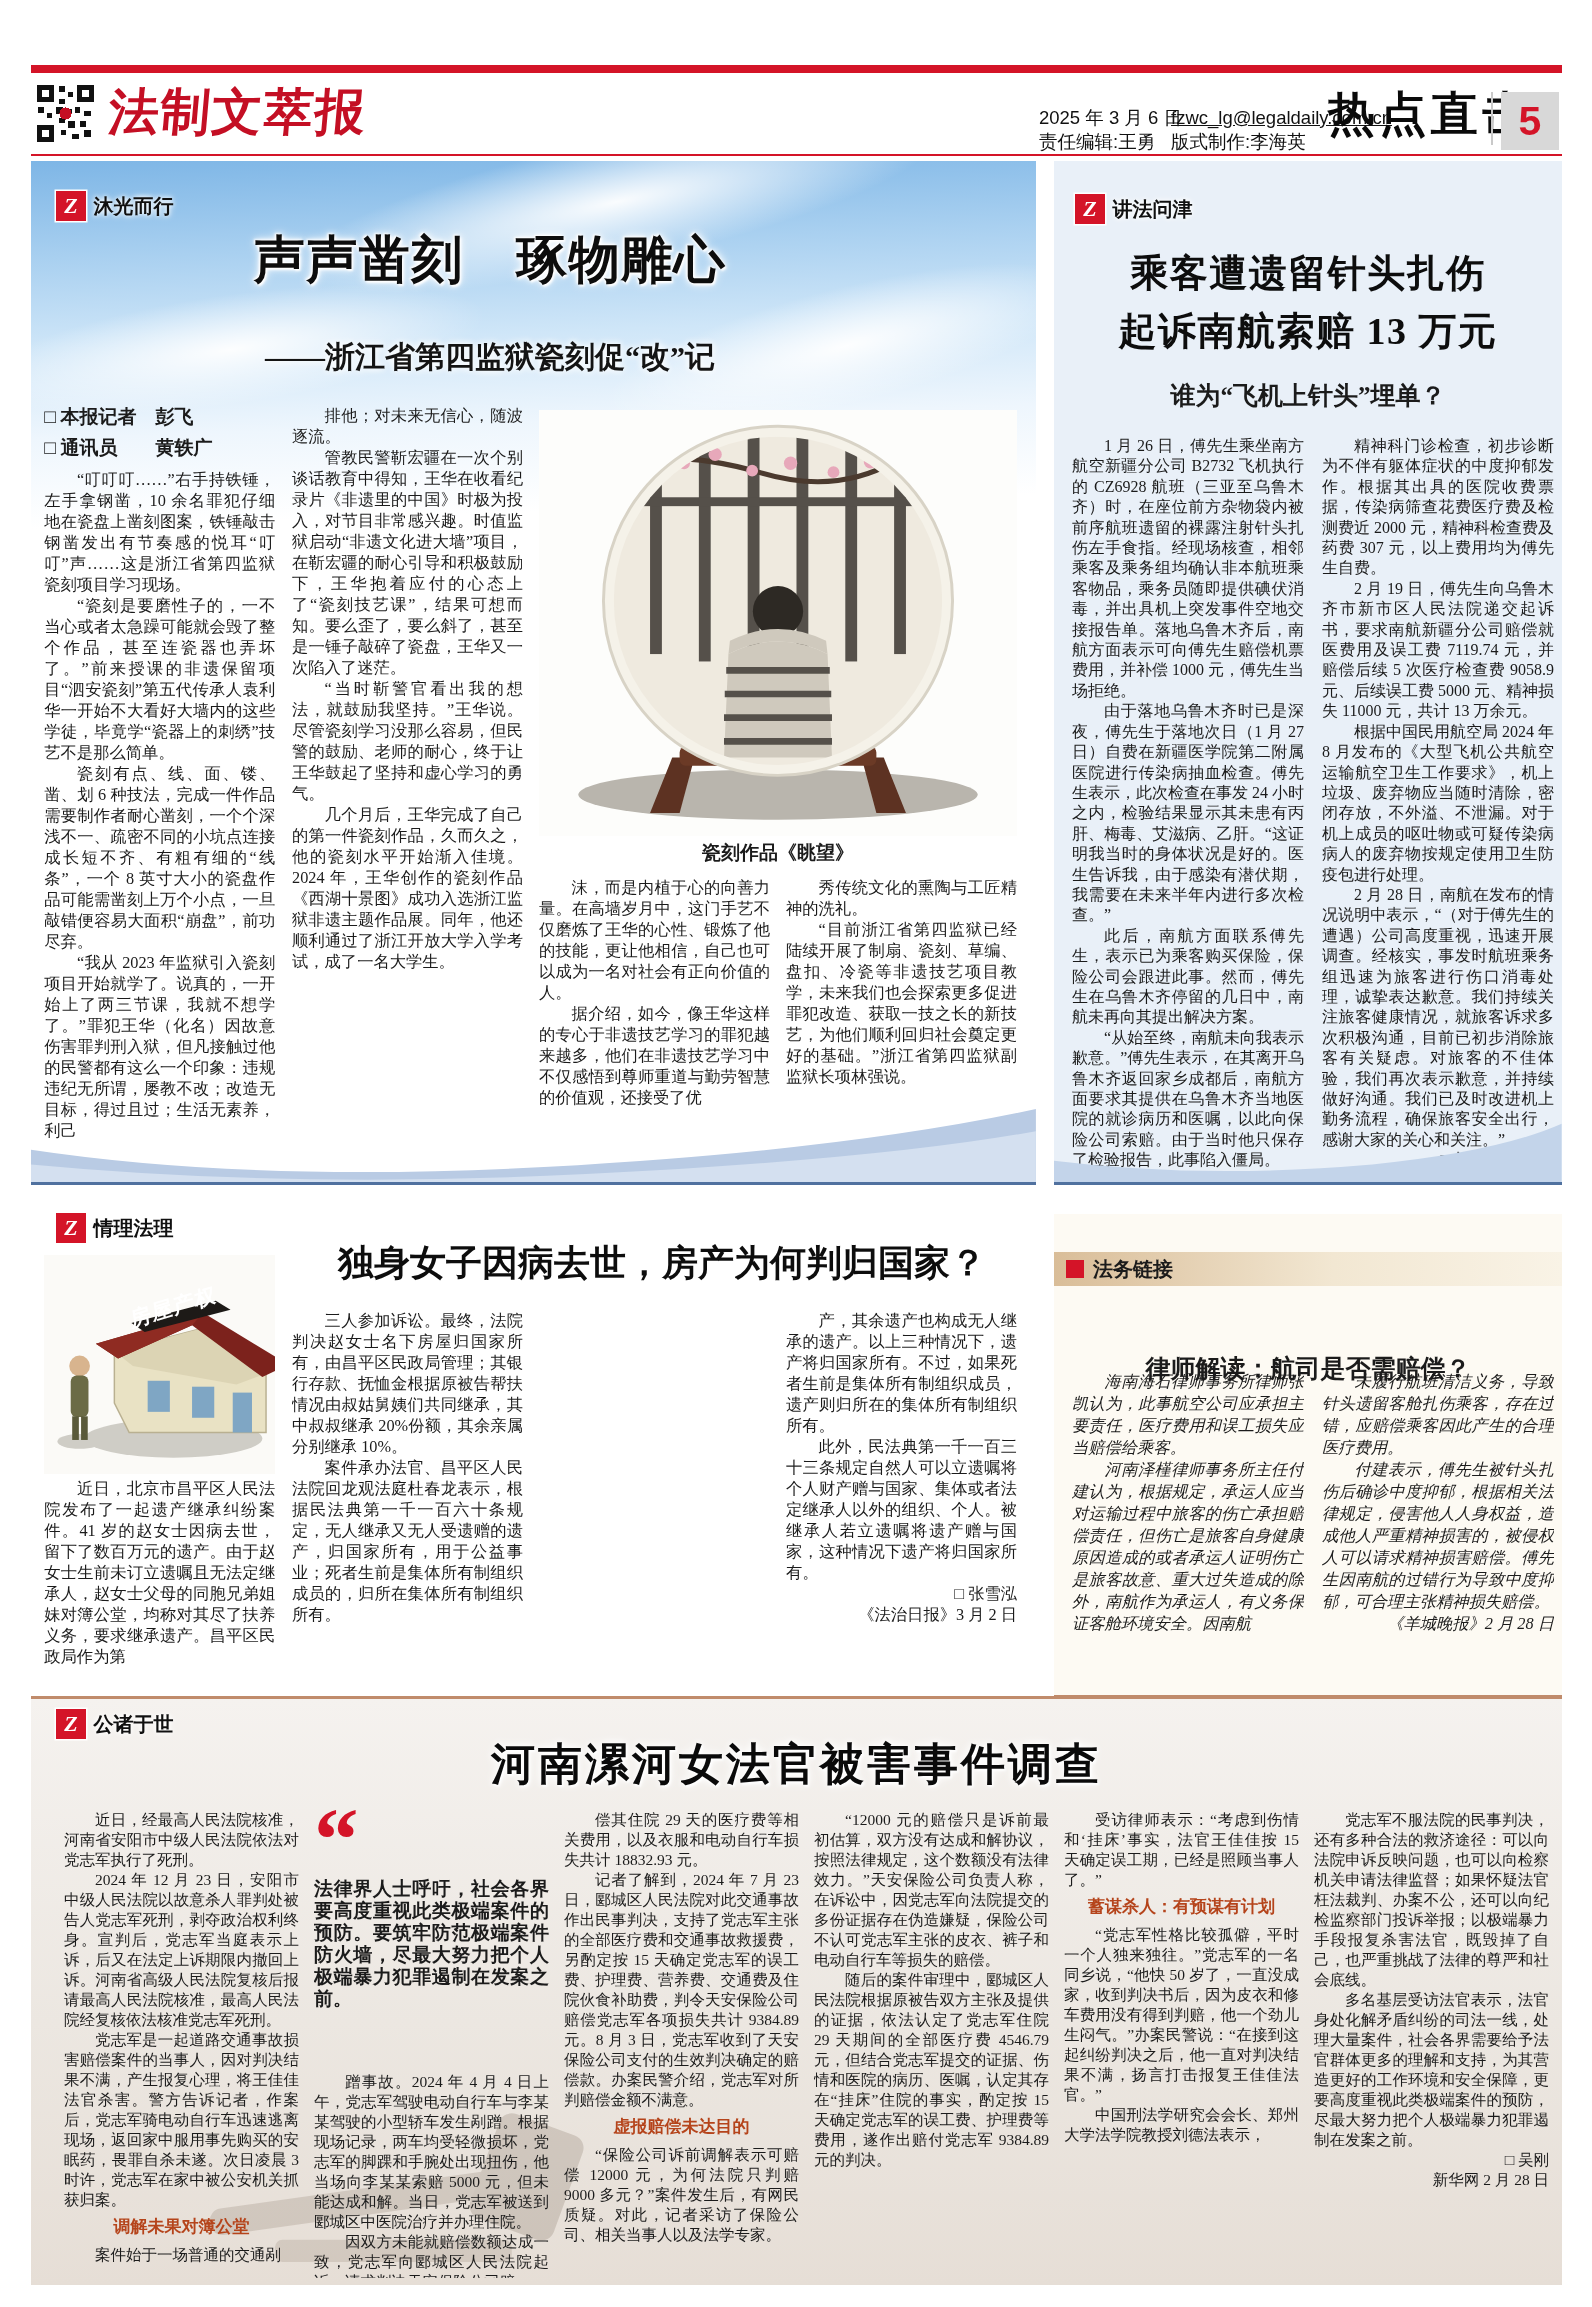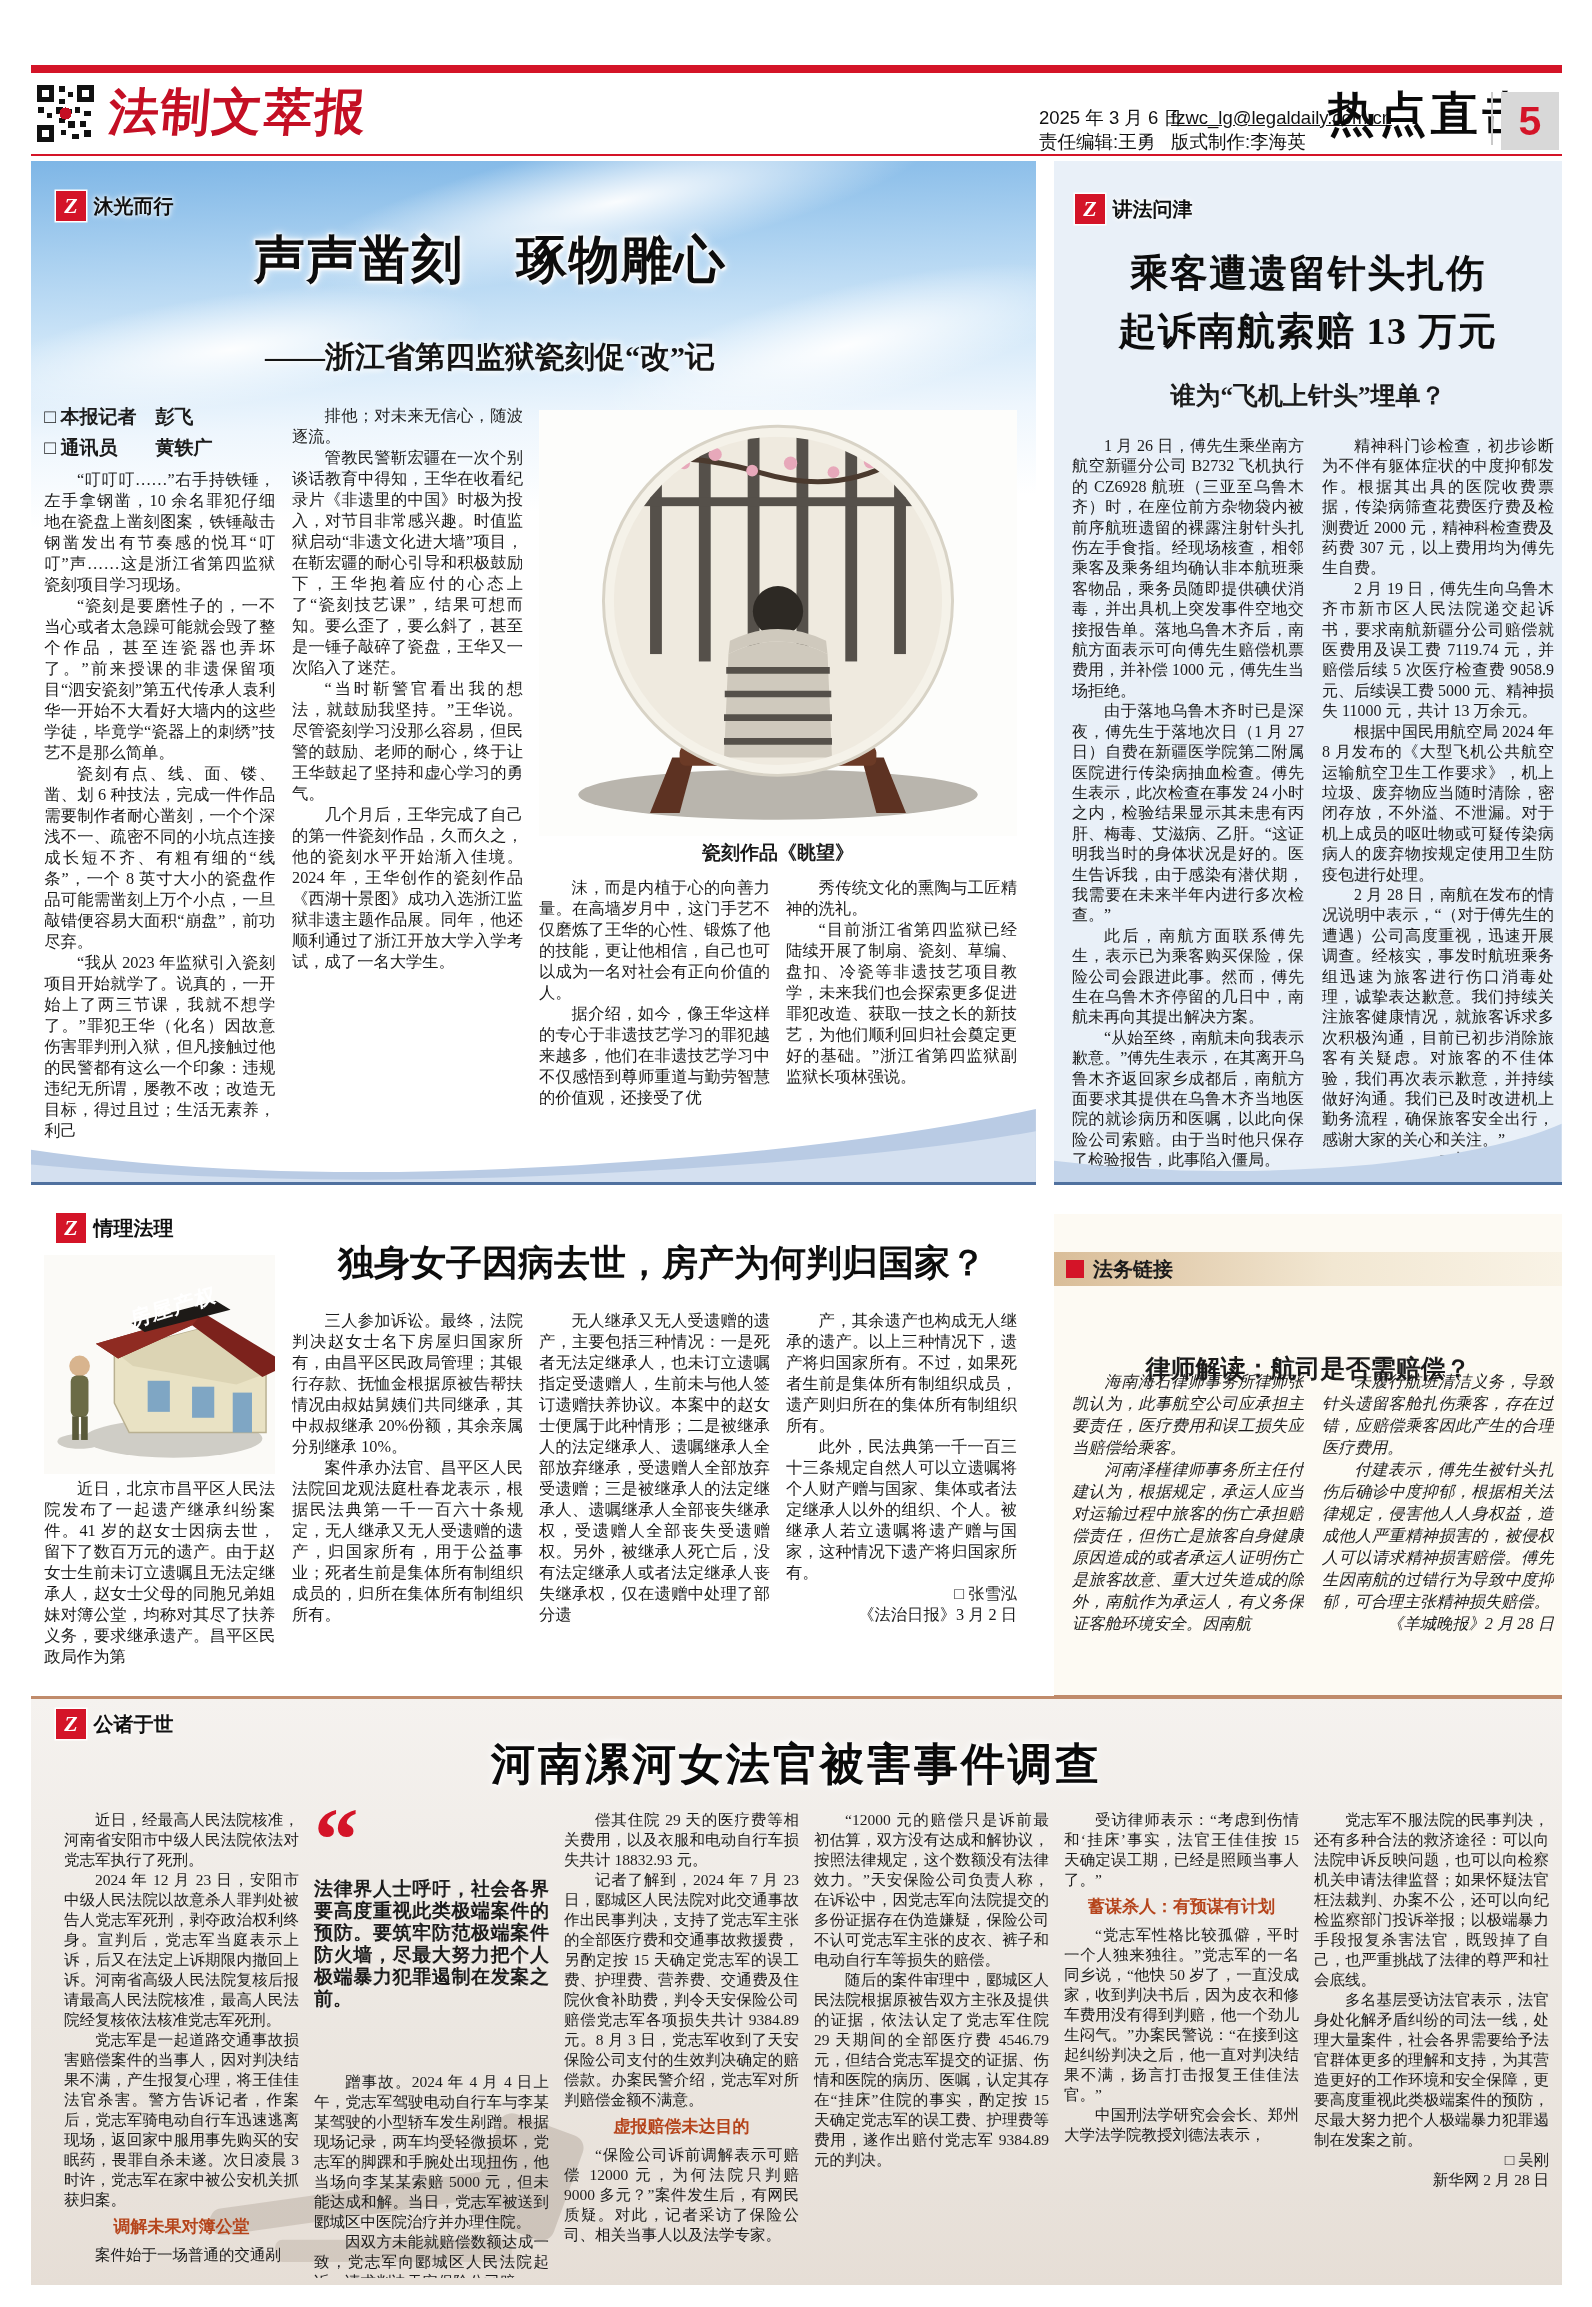--- a/index.html
+++ b/index.html
@@ -289,23 +289,20 @@
     <rect x="50" y="218" width="9" height="32" fill="#5a5a3a"></rect>
   </svg>
   <div class="housesign">房屋产权</div>
   <div class="ccol colC1">
       <p>近日，北京市昌平区人民法院发布了一起遗产继承纠纷案件。41 岁的赵女士因病去世，留下了数百万元的遗产。由于赵女士生前未订立遗嘱且无法定继承人，赵女士父母的同胞兄弟姐妹对簿公堂，均称对其尽了扶养义务，要求继承遗产。昌平区民政局作为第</p>
     </div>
   <div class="ccol colC2">
       <p>三人参加诉讼。最终，法院判决赵女士名下房屋归国家所有，由昌平区民政局管理；其银行存款、抚恤金根据原被告帮扶情况由叔姑舅姨们共同继承，其中叔叔继承 20%份额，其余亲属分别继承 10%。</p>
       <p>案件承办法官、昌平区人民法院回龙观法庭杜春龙表示，根据民法典第一千一百六十条规定，无人继承又无人受遗赠的遗产，归国家所有，用于公益事业；死者生前是集体所有制组织成员的，归所在集体所有制组织所有。</p>
     </div>
-  <div class="ccol colC3">
-      <p>无人继承又无人受遗赠的遗产，主要包括三种情况：一是死者无法定继承人，也未订立遗嘱指定受遗赠人，生前未与他人签订遗赠扶养协议。本案中的赵女士便属于此种情形；二是被继承人的法定继承人、遗嘱继承人全部放弃继承，受遗赠人全部放弃受遗赠；三是被继承人的法定继承人、遗嘱继承人全部丧失继承权，受遗赠人全部丧失受遗赠权。另外，被继承人死亡后，没有法定继承人或者法定继承人丧失继承权，仅在遗赠中处理了部分遗</p>
-    </div>
   <div class="ccol colC4">
     <div>
         <p>产，其余遗产也构成无人继承的遗产。以上三种情况下，遗产将归国家所有。不过，如果死者生前是集体所有制组织成员，遗产则归所在的集体所有制组织所有。</p>
         <p>此外，民法典第一千一百三十三条规定自然人可以立遗嘱将个人财产赠与国家、集体或者法定继承人以外的组织、个人。被继承人若立遗嘱将遗产赠与国家，这种情况下遗产将归国家所有。</p>
       </div>
     <p class="credit">□ 张雪泓</p>
     <p class="credit">《法治日报》3 月 2 日</p>
   </div>
 </div>
 

